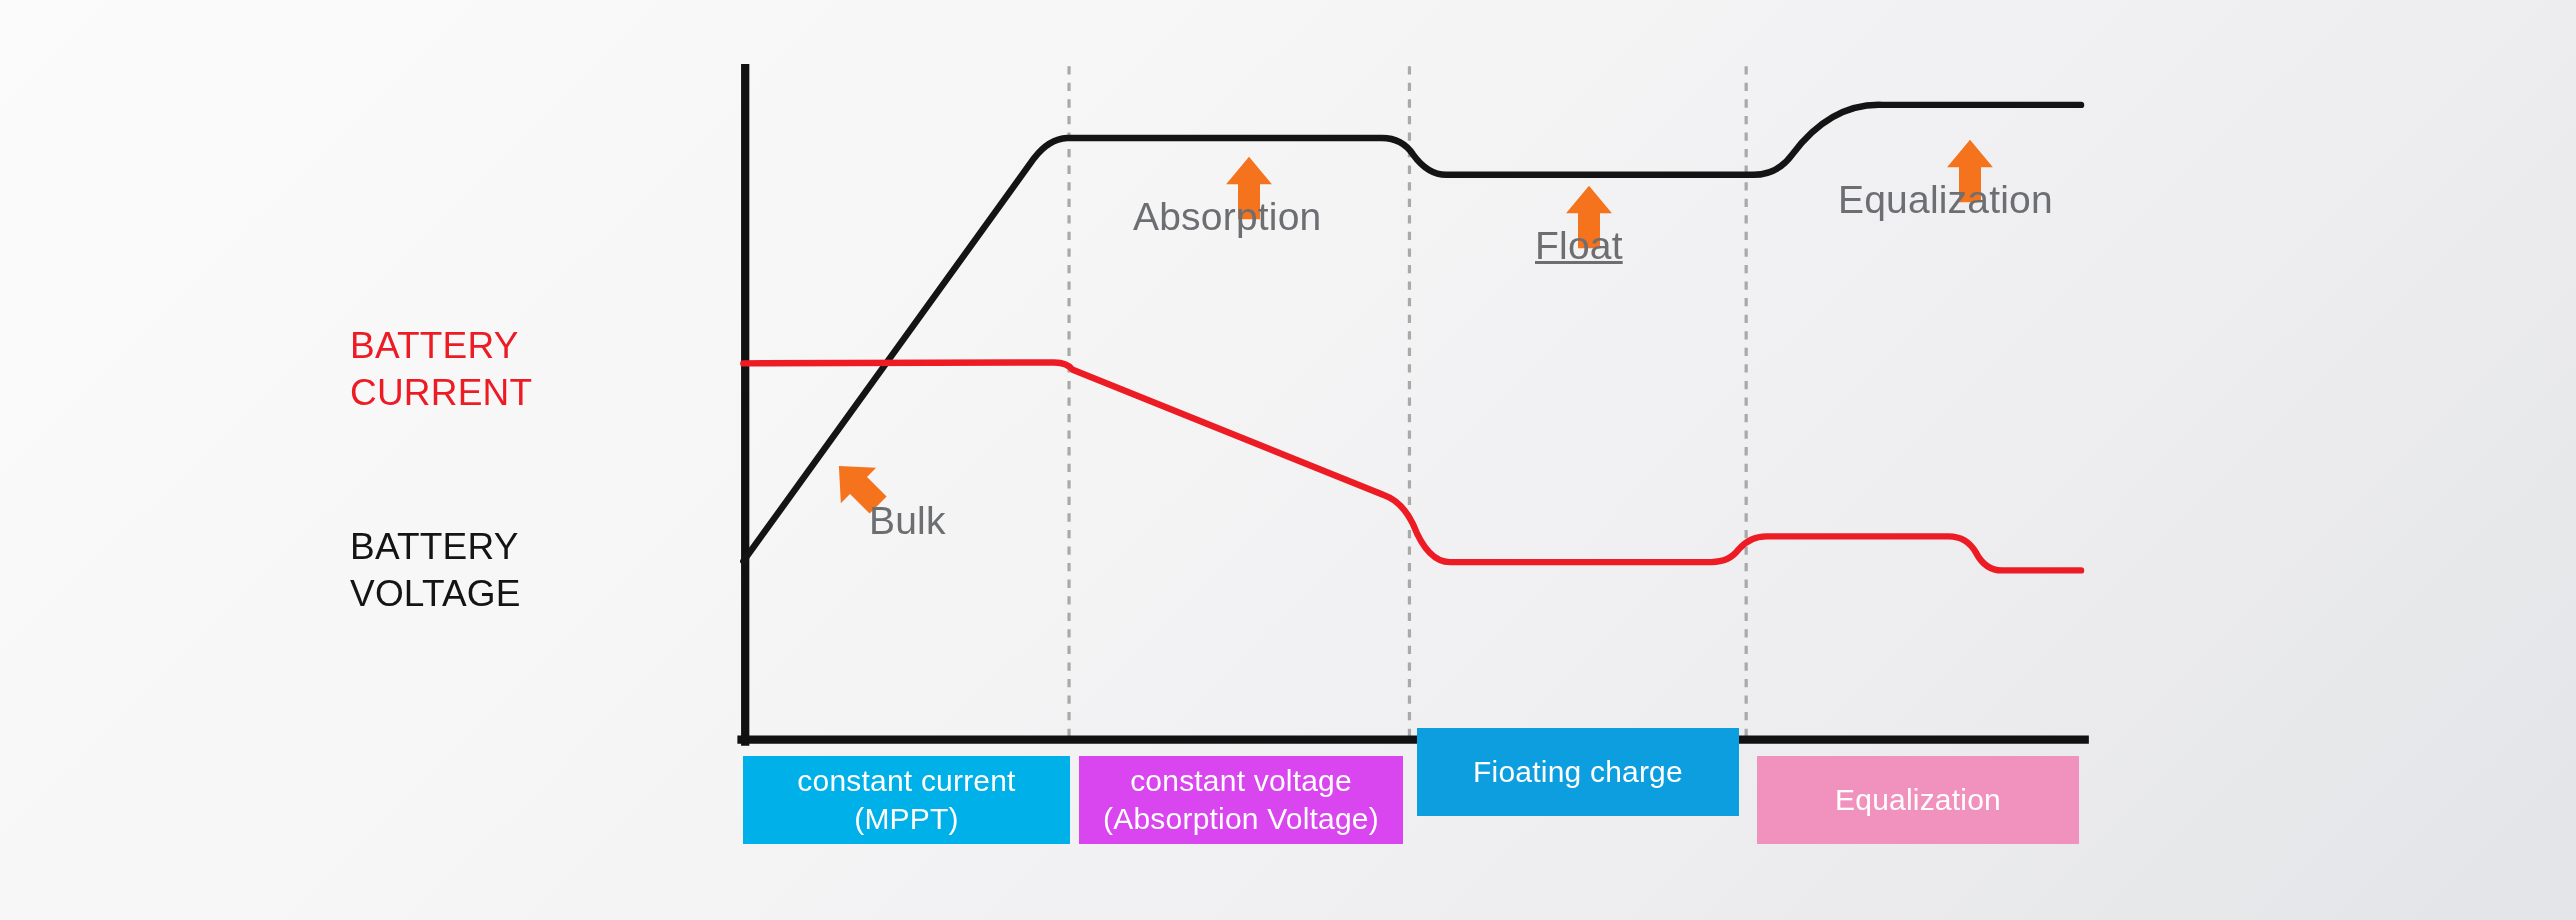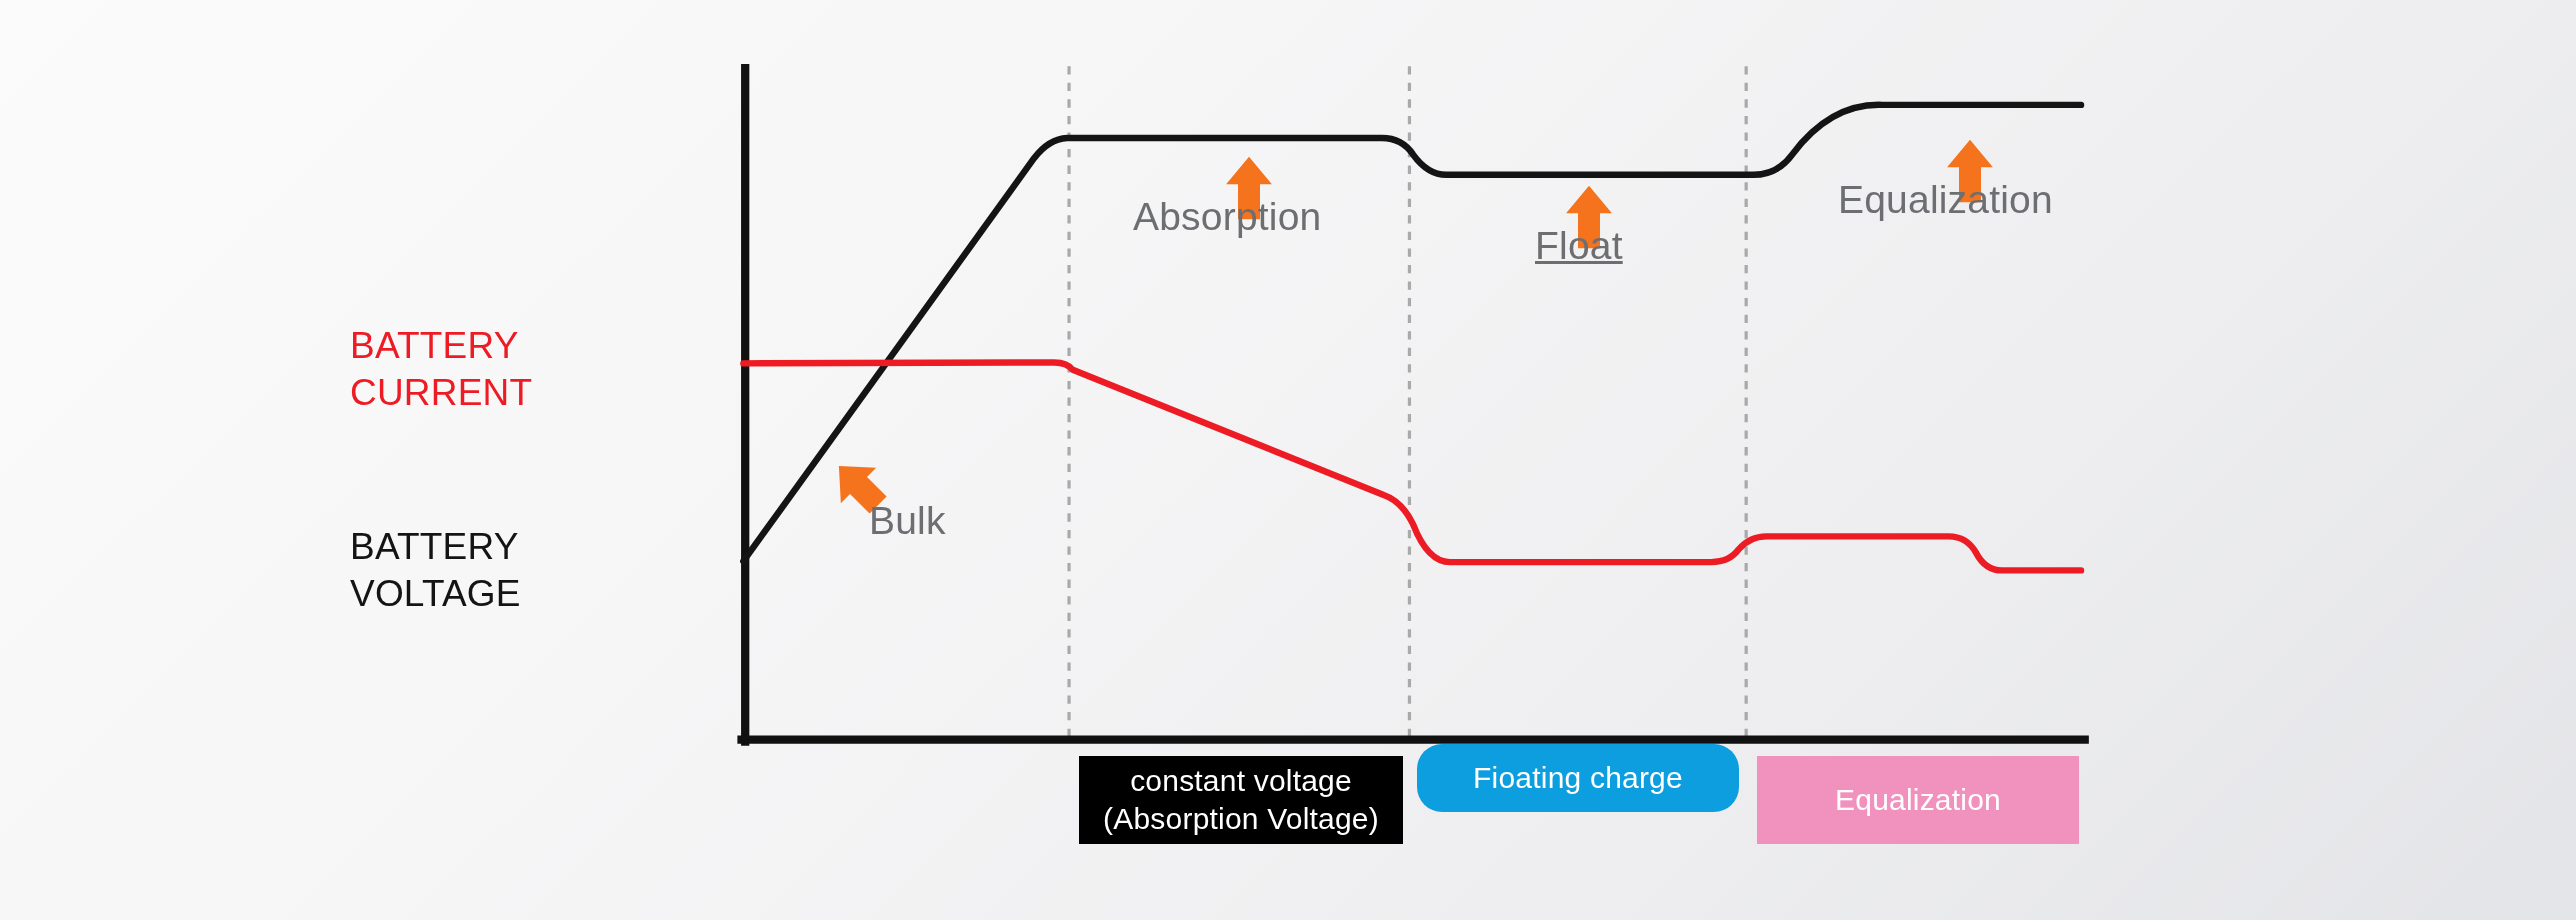--- a/index.html
+++ b/index.html
@@ -107,22 +107,24 @@
   </div>
   <div class="stage-note" style="left:1535px;top:224px;text-decoration:underline;">Float</div>
 
   <div class="arrow" style="left:1945px;top:138px;width:50px;height:66px;">
     <svg viewBox="0 0 54 72" width="50" height="66">
       <path d="M27 2 L52 32 L39 32 L39 70 L15 70 L15 32 L2 32 Z" fill="#F4731C"></path>
     </svg>
   </div>
   <div class="stage-note" style="left:1838px;top:178px;">Equalization</div>
 
+  <div class="legend-bar" style="left:743px;top:756px;width:327px;height:88px;background:#00B0E8;">constant current
+(MPPT)</div>
 
-  <div class="legend-bar" style="left:1079px;top:756px;width:324px;height:88px;background:#000000;">constant voltage
+  <div class="legend-bar" style="left:1079px;top:756px;width:324px;height:88px;background:#d946ef;">constant voltage
 (Absorption Voltage)</div>
 
-  <div class="legend-bar" style="left:1417px;top:744px;width:322px;height:68px;background:#0D9EE0;border-radius:25px;">Fioating charge</div>
+  <div class="legend-bar" style="left:1417px;top:728px;width:322px;height:88px;background:#0D9EE0;">Fioating charge</div>
 
   <div class="legend-bar" style="left:1757px;top:756px;width:322px;height:88px;background:#F192BE;">Equalization</div>
 
 </div>
 
 
 </body></html>

